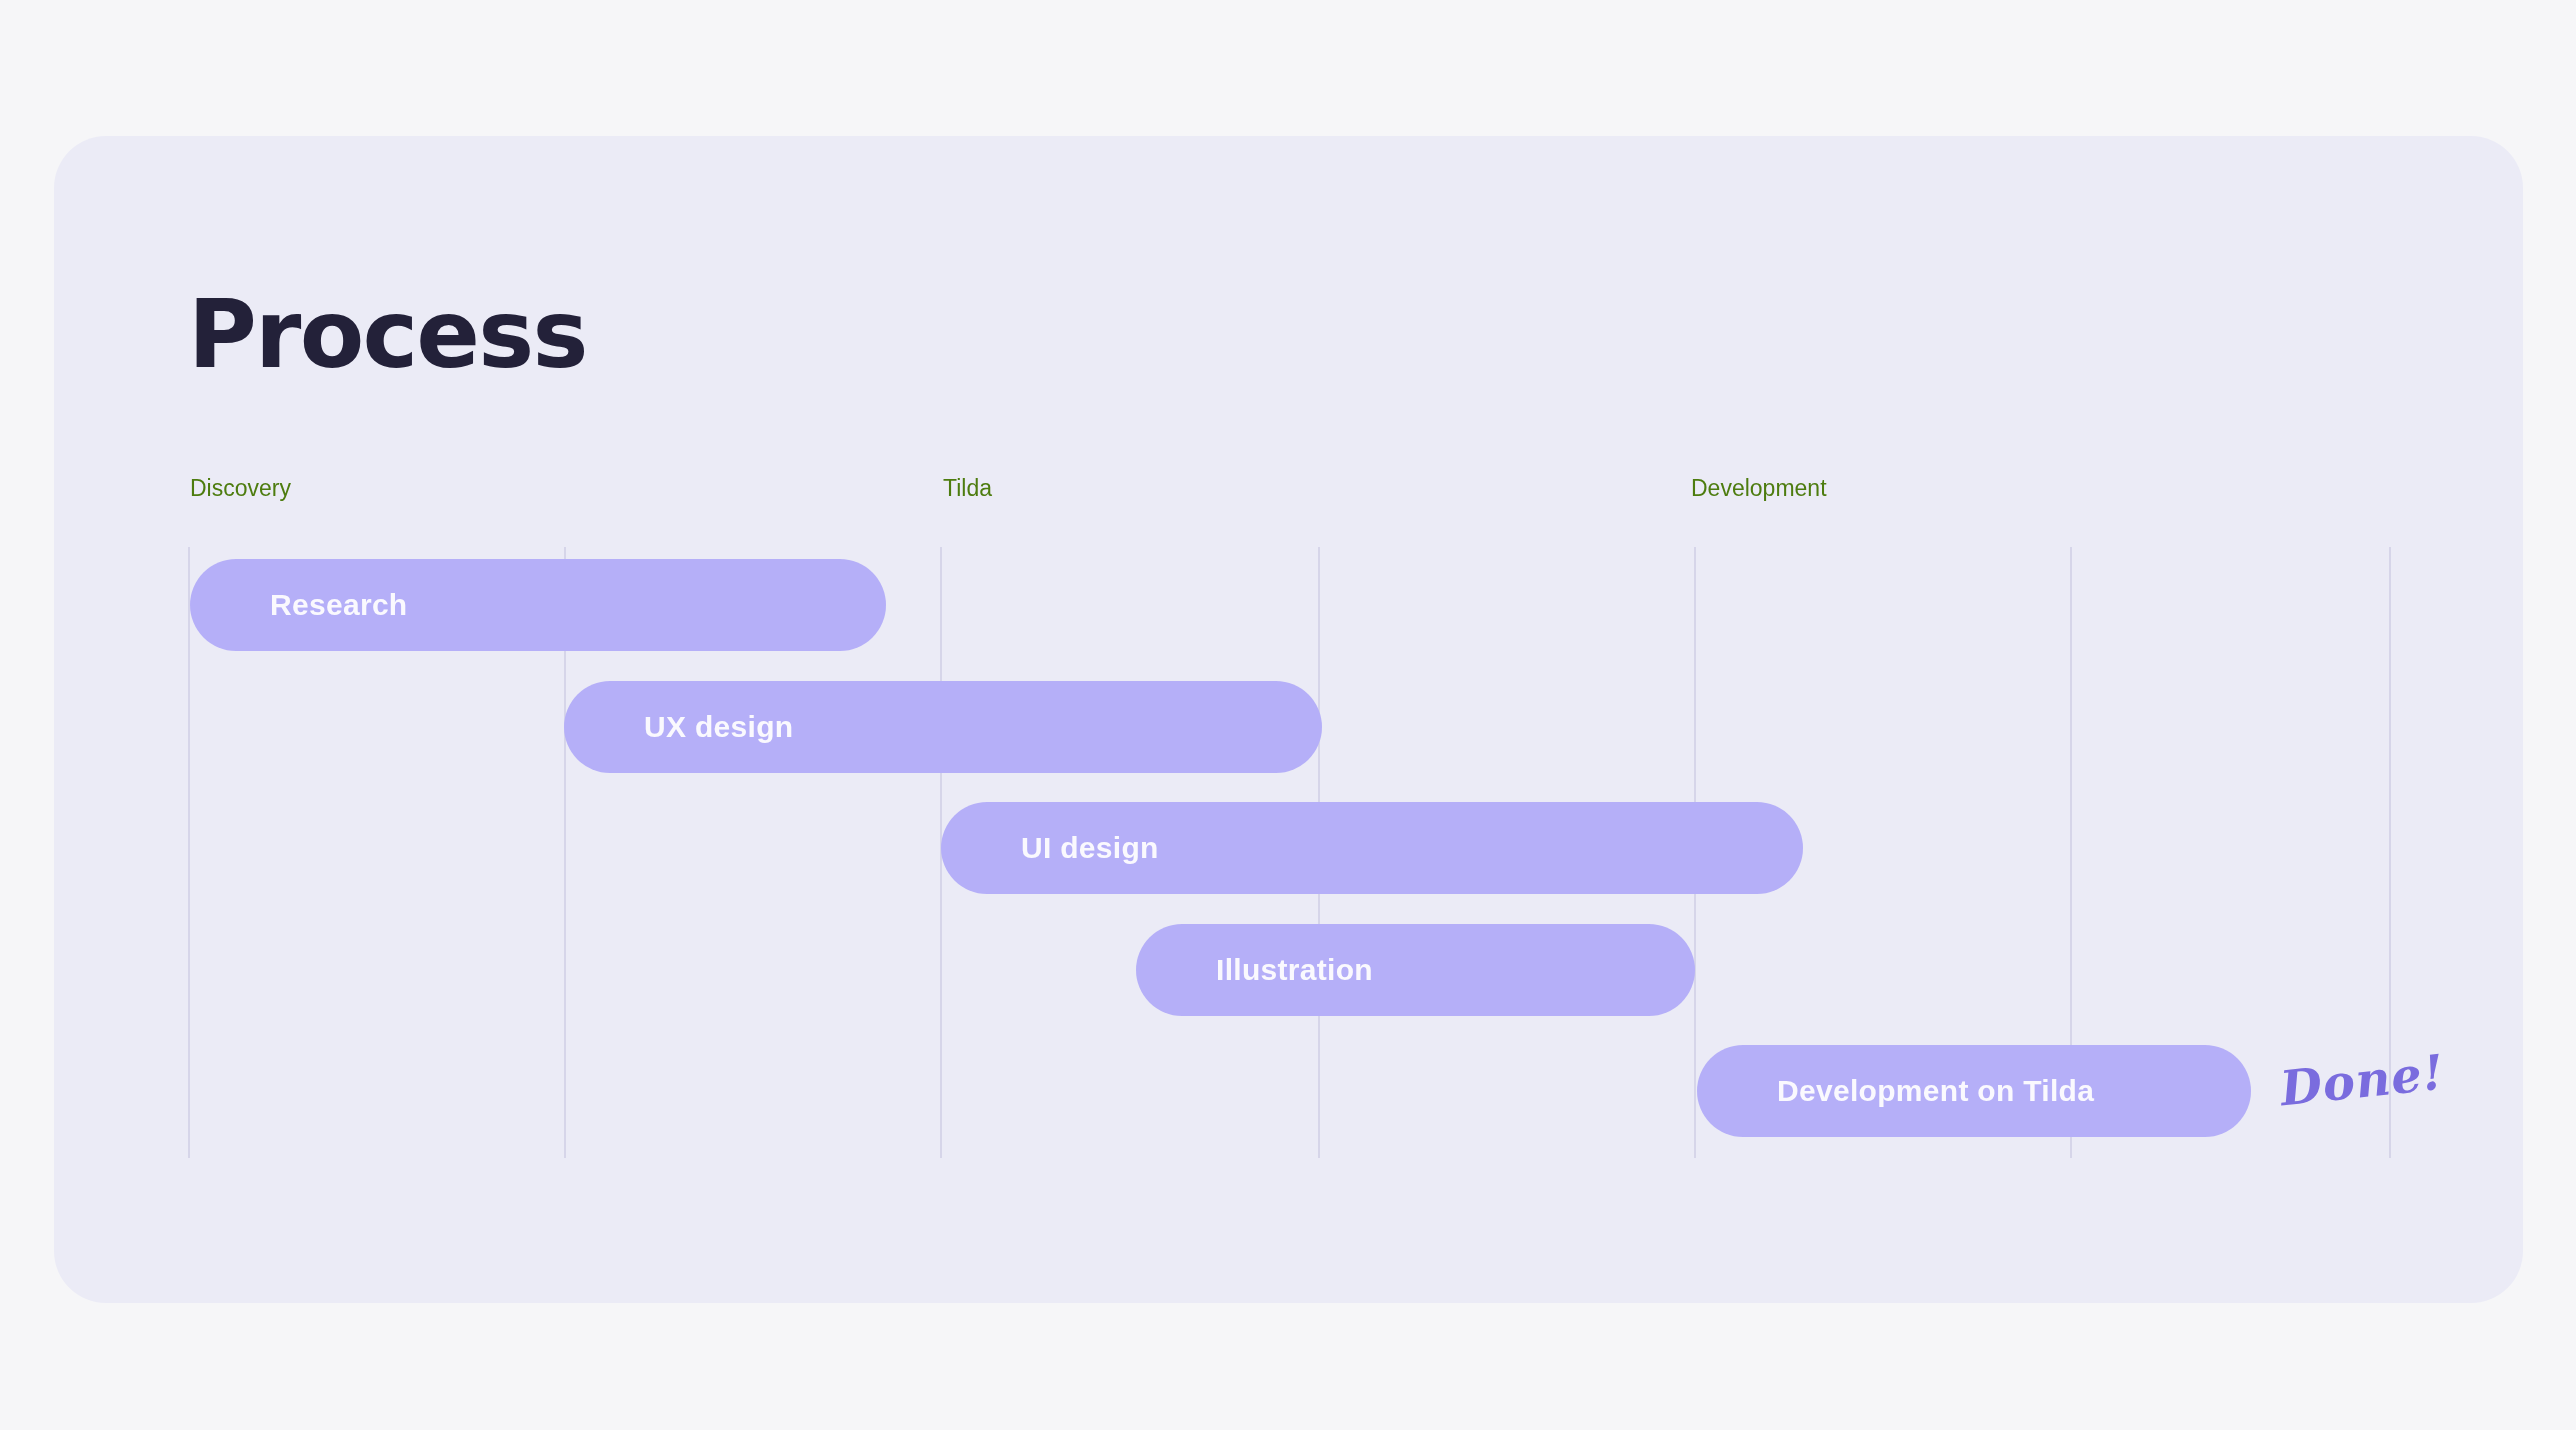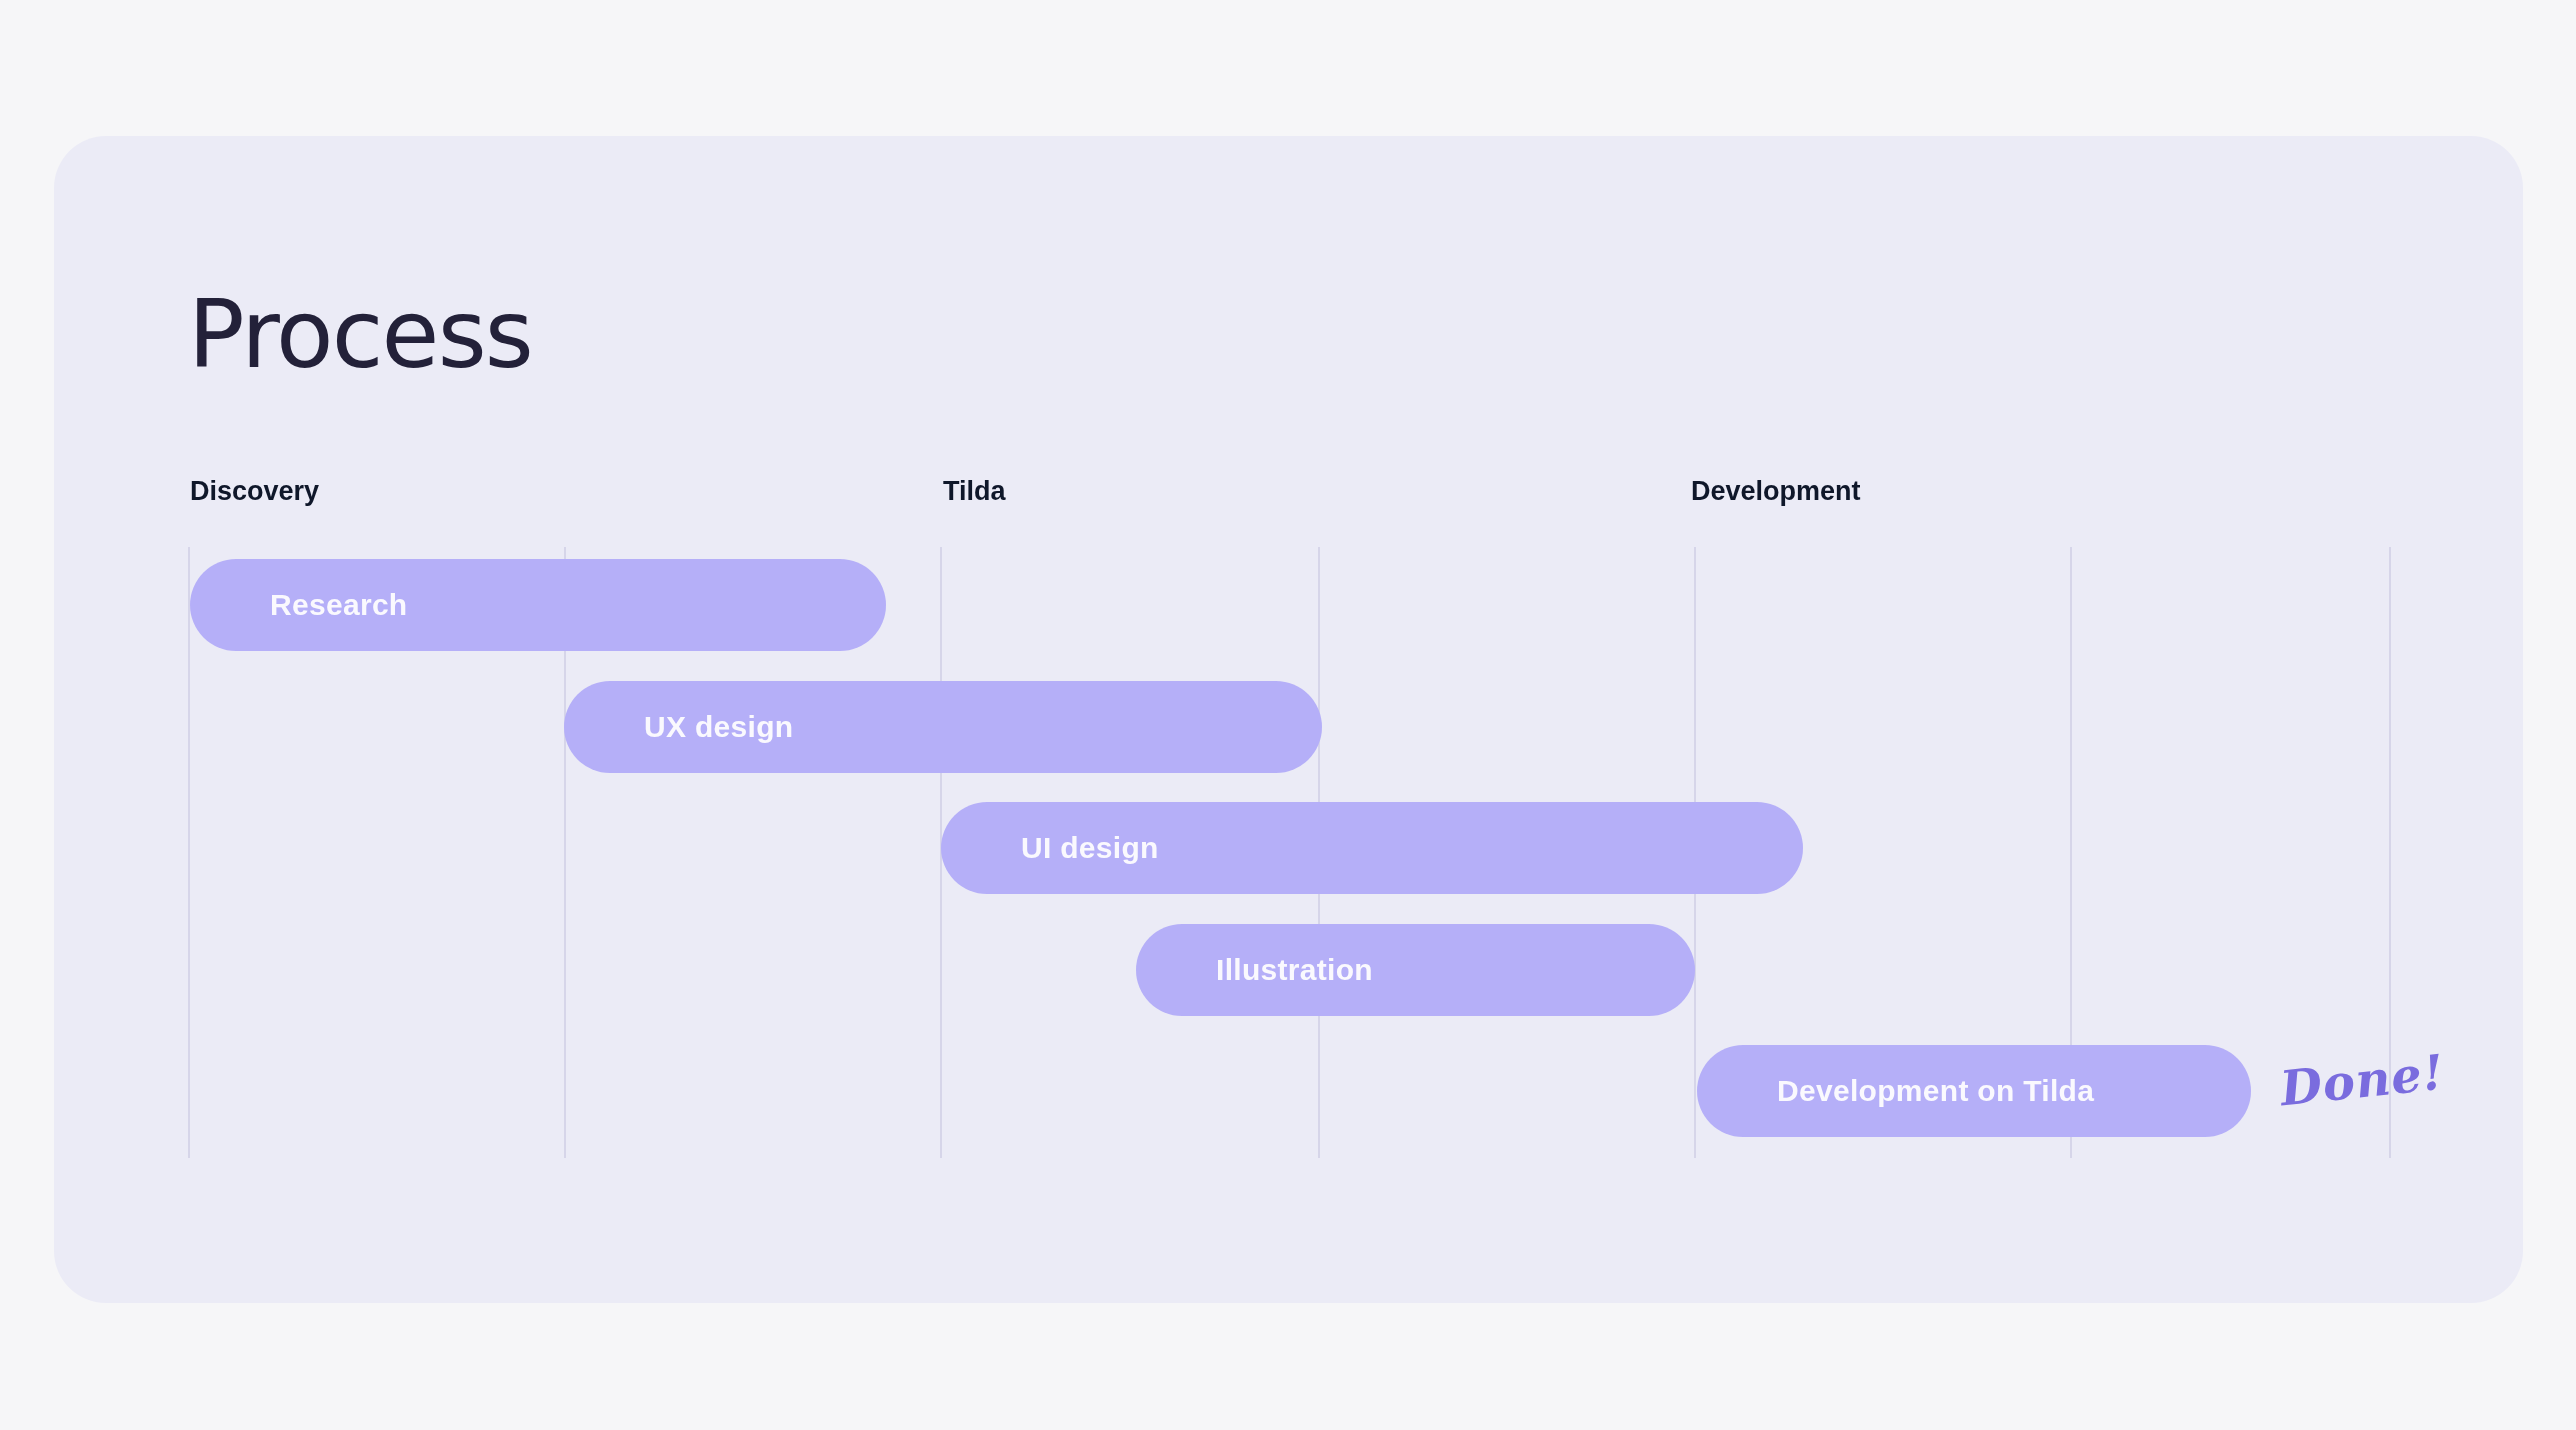--- a/index.html
+++ b/index.html
@@ -21,32 +21,32 @@
     left: 54px; top: 136px;
     width: 2469px; height: 1167px;
     background: #EBEBF6;
     border-radius: 52px;
   }
   .title {
     position: absolute;
     left: 134px; top: 145px;
     font-family: "DejaVu Sans", "Liberation Sans", sans-serif;
     font-size: 94px;
-    font-weight: 400;
+    font-weight: 700;
     letter-spacing: -1.8px;
     color: #232139;
     line-height: 1.15;
     text-align: center;
   }
   .phase-label {
     position: absolute;
     top: 339px;
-    font-size: 27px;
-    font-weight: 700;
-    color: #0f172a;
+    font-size: 23px;
+    font-weight: 400;
+    color: #4d7c0f;
     line-height: 1.2;
   }
   .phase-discovery   { left: 136px; }
   .phase-design      { left: 889px; }
   .phase-development { left: 1637px; }
 
   .gridline {
     position: absolute;
     top: 411px;
     width: 1.8px;

